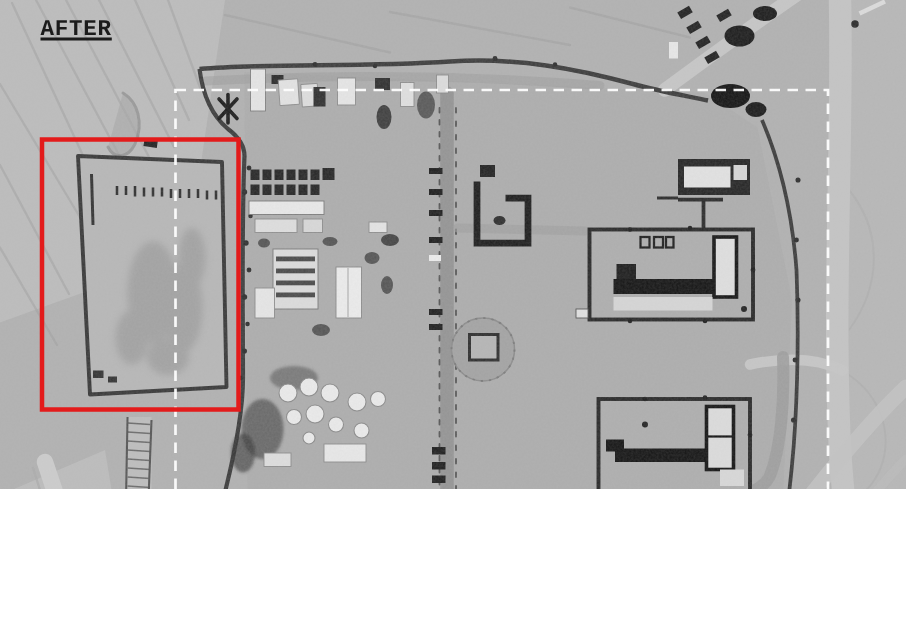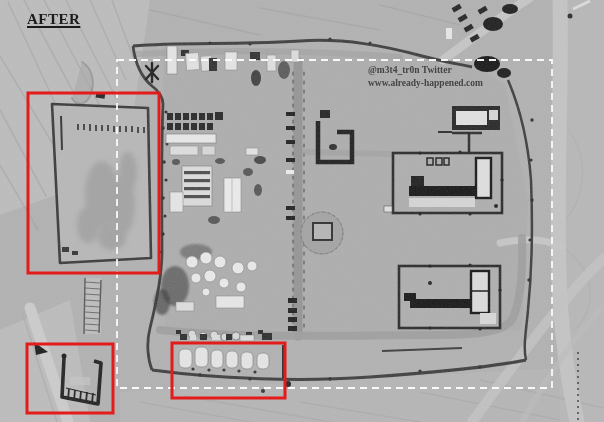--- a/index.html
+++ b/index.html
@@ -1,20 +1,20 @@
 <!DOCTYPE html>
 <html><head>
 <meta charset="utf-8">
 <style>
   html,body{margin:0;padding:0;background:#ffffff;}
   #stage{
     position:relative;
-    width:604px;height:422px;
+    width:604px;height:326px;
     overflow:hidden;
-    font-family:Liberation Serif, serif;
+    font-family:Liberation Mono, monospace;
   }
   #stage svg{position:absolute;left:0;top:0;}
   .after-label{
     position:absolute;left:27px;top:11px;
     font-size:15px;font-weight:bold;letter-spacing:0.5px;
     text-decoration:underline;
     text-underline-offset:2px;
     text-decoration-thickness:2px;
     color:#1b1b1b;
   }
@@ -389,18 +389,14 @@
   <rect id="dashed-box" fill="none" stroke-width="1.8" stroke-dasharray="7,5" opacity="0.95" x="117" y="60" width="435" height="328" stroke="#fdfdfd"></rect>
   <g id="red-boxes">
         <rect x="28" y="93" width="131" height="180" fill="none" stroke="#e31b1b" stroke-width="3"></rect>
         <rect x="27" y="344" width="86" height="69" fill="none" stroke="#e31b1b" stroke-width="3"></rect>
         <rect x="172" y="343" width="113" height="55" fill="none" stroke="#e31b1b" stroke-width="3"></rect>
       </g>
 </svg>
 
 <div class="after-label" style="color: rgb(27, 27, 27);">AFTER</div>
 
-<div class="watermark" style="color: rgb(69, 69, 69);">
-  <div>@m3t4_tr0n Twitter</div>
-  <div>www.already-happened.com</div>
+
 </div>
 
-</div>
-
 </body></html>

